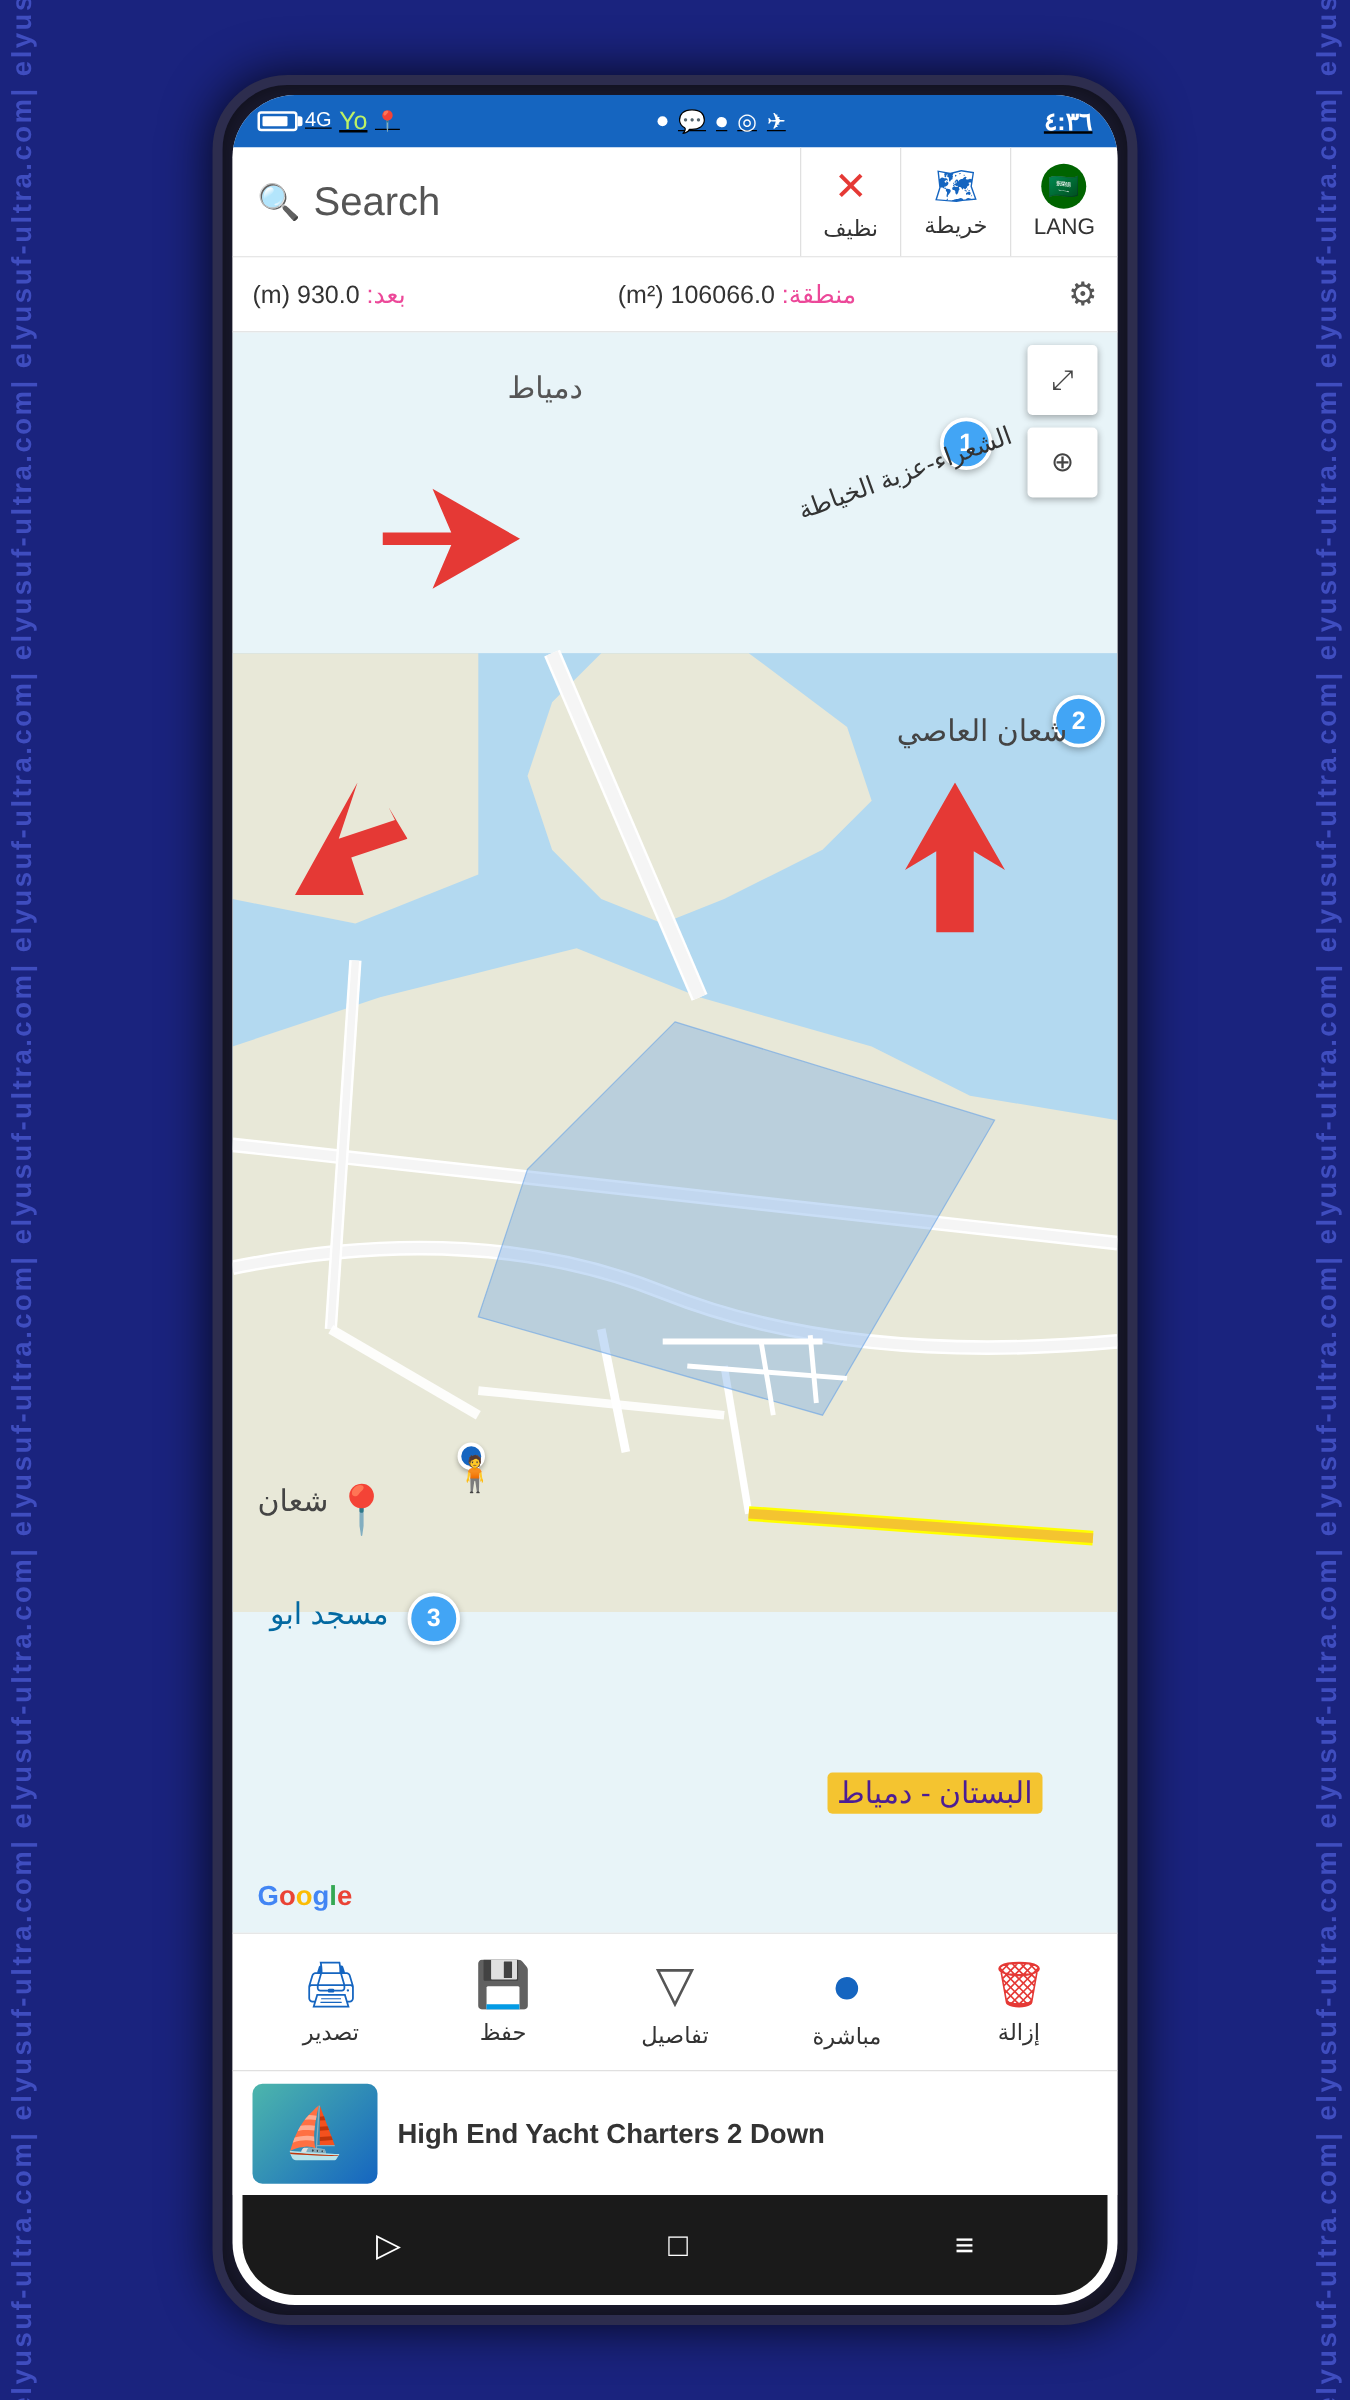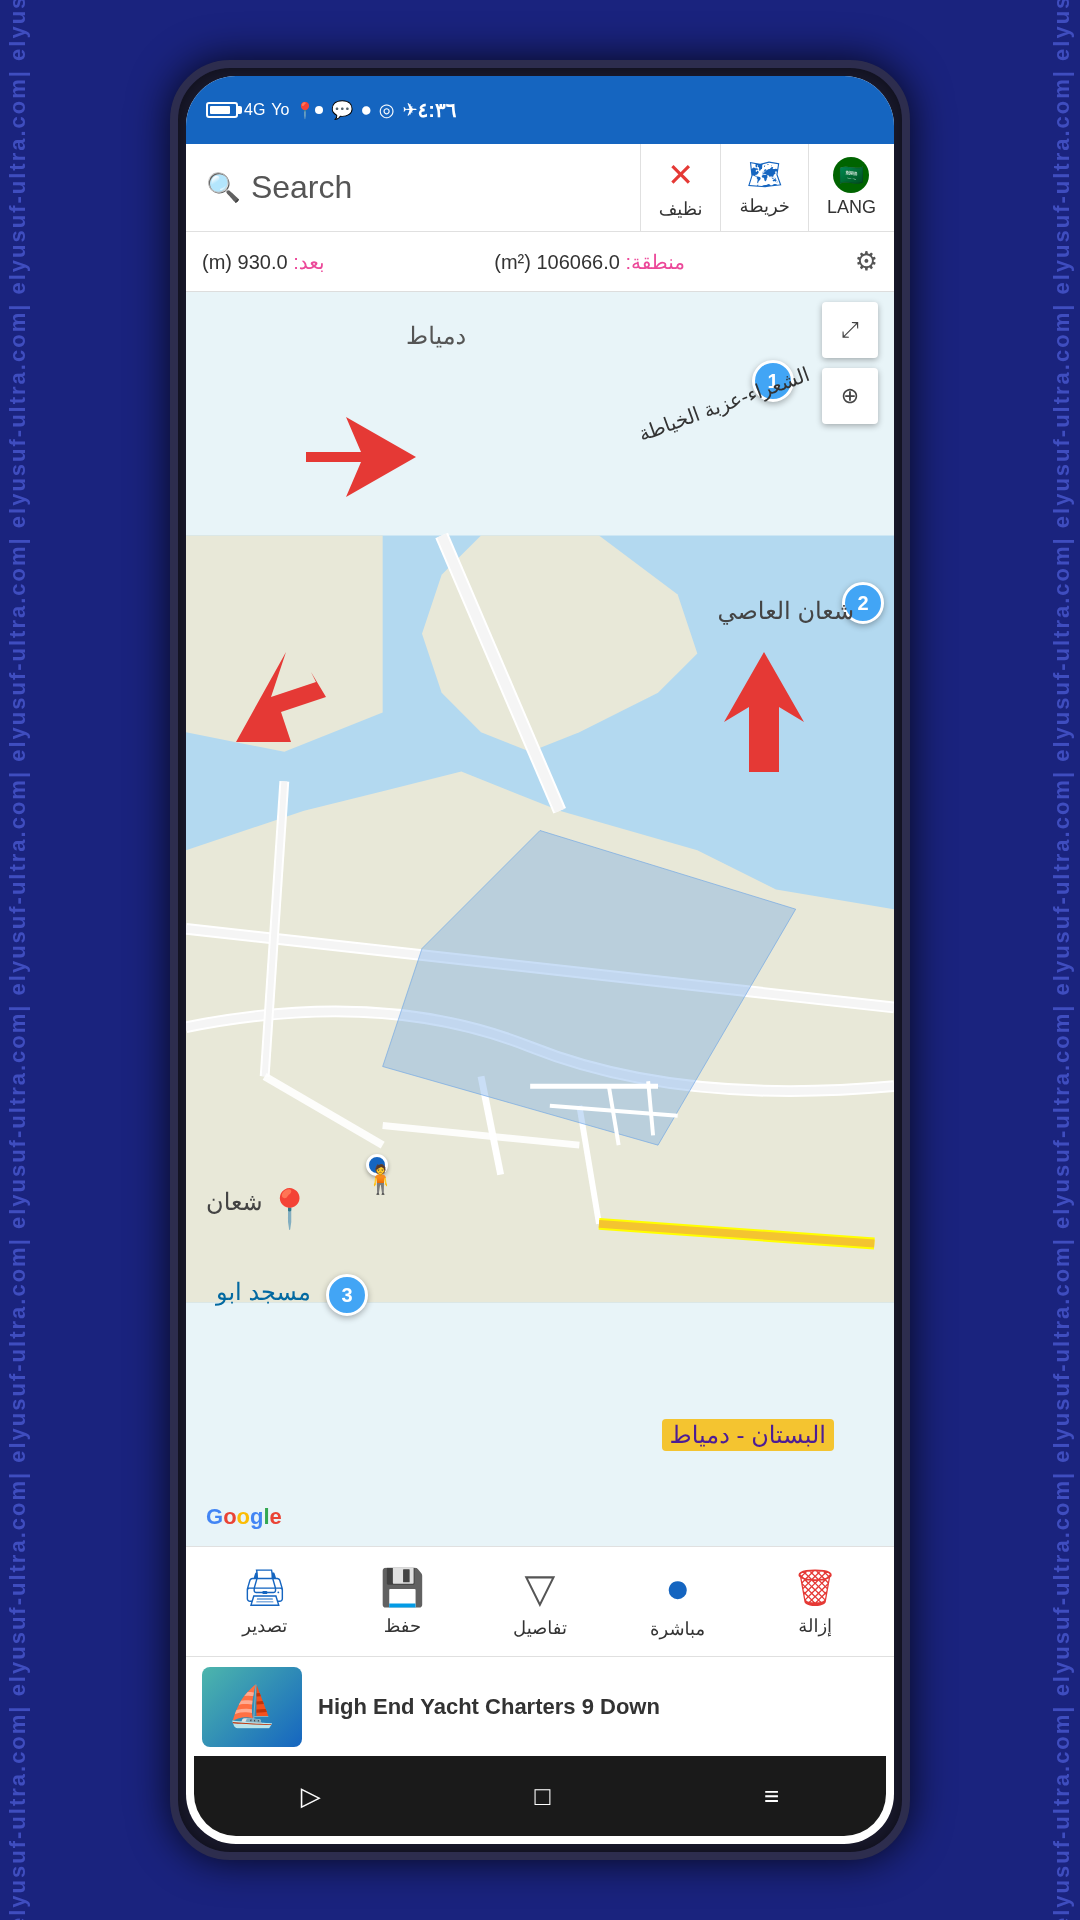--- a/index.html
+++ b/index.html
@@ -67,25 +67,27 @@
       margin: 8px;
       border-radius: 50px;
       overflow: hidden;
       display: flex;
       flex-direction: column;
     }
 
     
     .status-bar {
       background: #1565c0;
-      height: 68px;
-      display: flex;
-      align-items: center;
+      height: 42px;
+      display: flex;
+      align-items: center;
+      justify-content: space-between;
       padding: 0 20px;
       flex-shrink: 0;
+      text-decoration: underline;
     }
     .status-left {
       display: flex;
       align-items: center;
       gap: 6px;
     }
     .battery-icon {
       width: 32px;
       height: 16px;
       border: 2px solid white;
@@ -369,21 +371,21 @@
 
 <div class="phone">
   <div class="screen">
 
     <div class="status-bar">
       <div class="status-left">
         <div class="battery-icon">
           <div class="battery-fill"></div>
         </div>
         <span style="color:white;font-size:16px;">4G</span>
-        <span style="color:#ffffff;font-size:16px;">Yo</span>
+        <span style="color:#bef264;font-size:20px;">Yo</span>
         <span style="color:white;font-size:16px;">📍</span>
       </div>
       <div style="display:flex;gap:8px;align-items:center;">
         <span style="color:white;font-size:16px;width:8px;height:8px;background:white;border-radius:50%;display:inline-block;"></span>
         <span style="color:white;font-size:18px;">💬</span>
         <span style="color:white;font-size:18px;">⏺</span>
         <span style="color:white;font-size:18px;">◎</span>
         <span style="color:white;font-size:18px;">✈</span>
       </div>
       <div class="status-time">٤:٣٦</div>
@@ -544,21 +546,21 @@
       <div class="bottom-btn">
         <span class="bottom-btn-icon btn-red">🗑</span>
         <span class="bottom-btn-label">إزالة</span>
       </div>
     </div>
 
     <div class="ad-banner">
       <div class="ad-image">
         <span style="font-size:40px;">⛵</span>
       </div>
-      <span class="ad-text">High End Yacht Charters 9 Down</span>
+      <span class="ad-text">High End Yacht Charters 2 Down</span>
     </div>
 
     <div class="nav-bar">
       <span class="nav-btn">▷</span>
       <span class="nav-btn">□</span>
       <span class="nav-btn">≡</span>
     </div>
 
   </div>
 </div>

